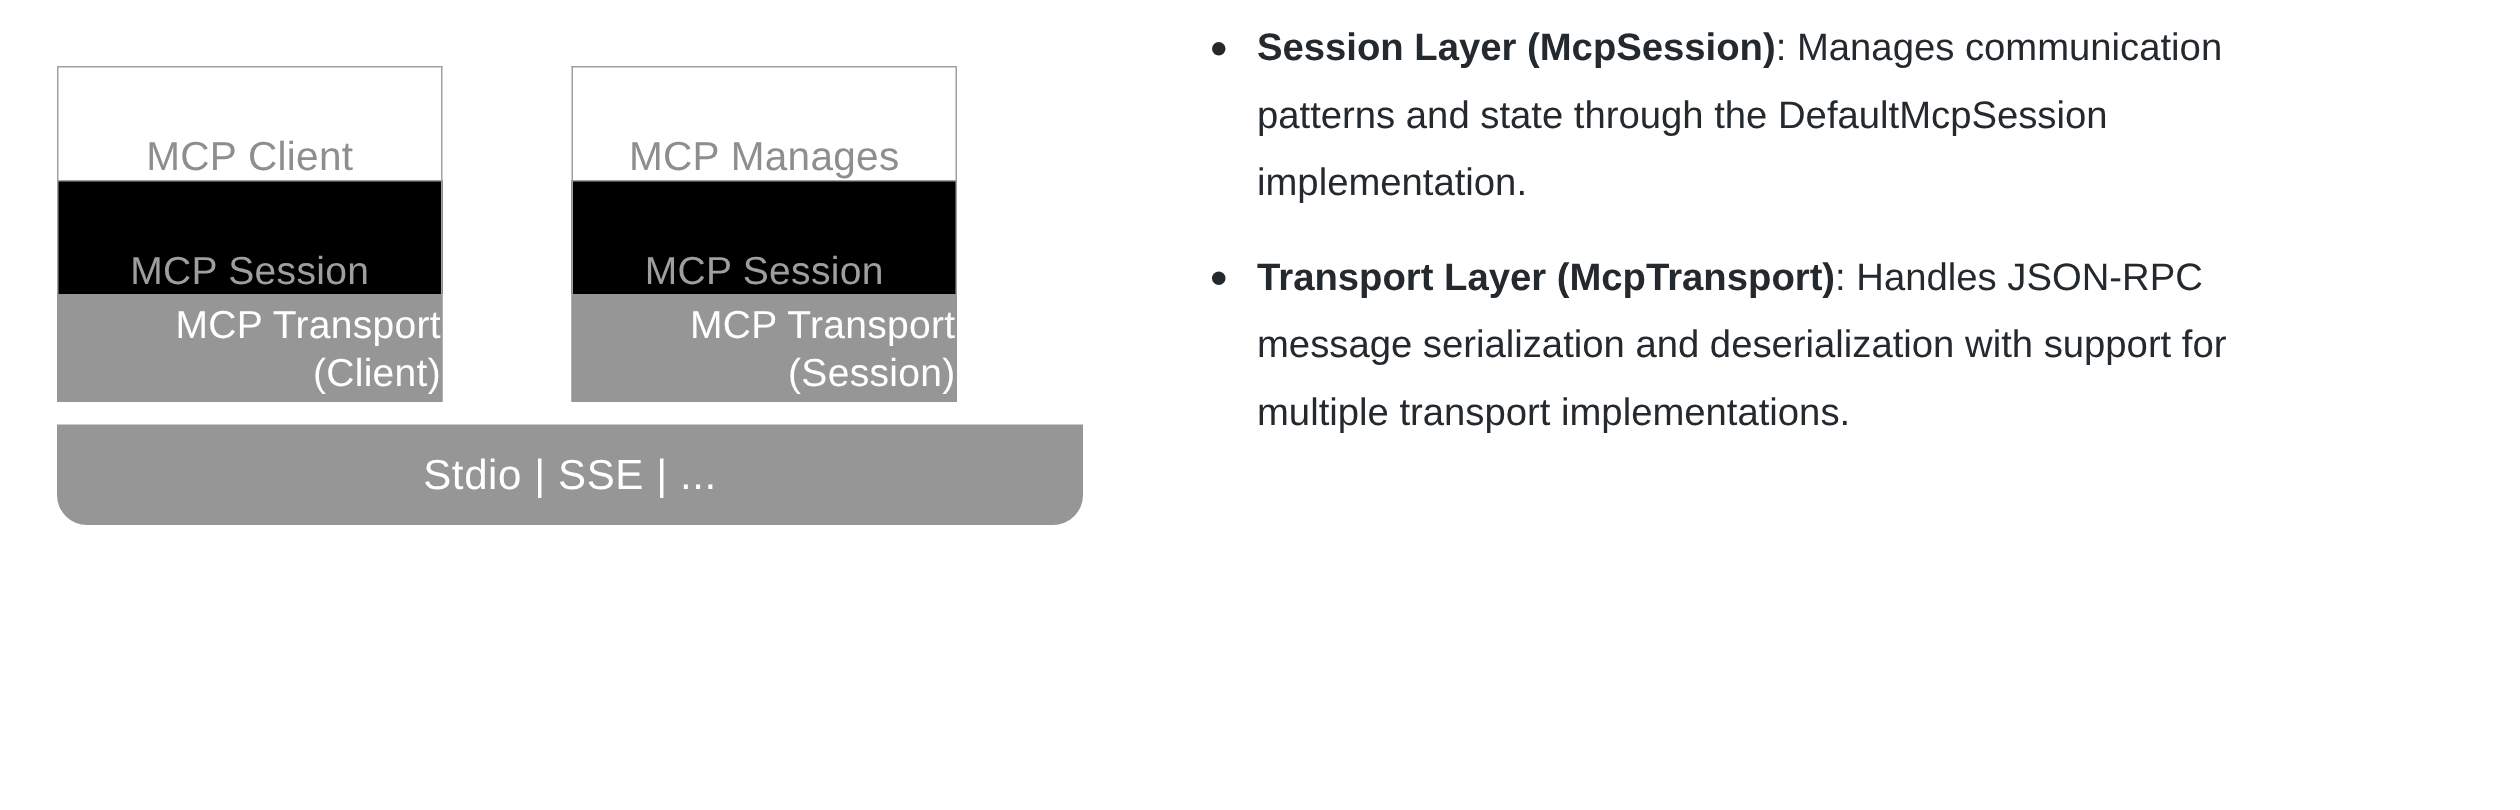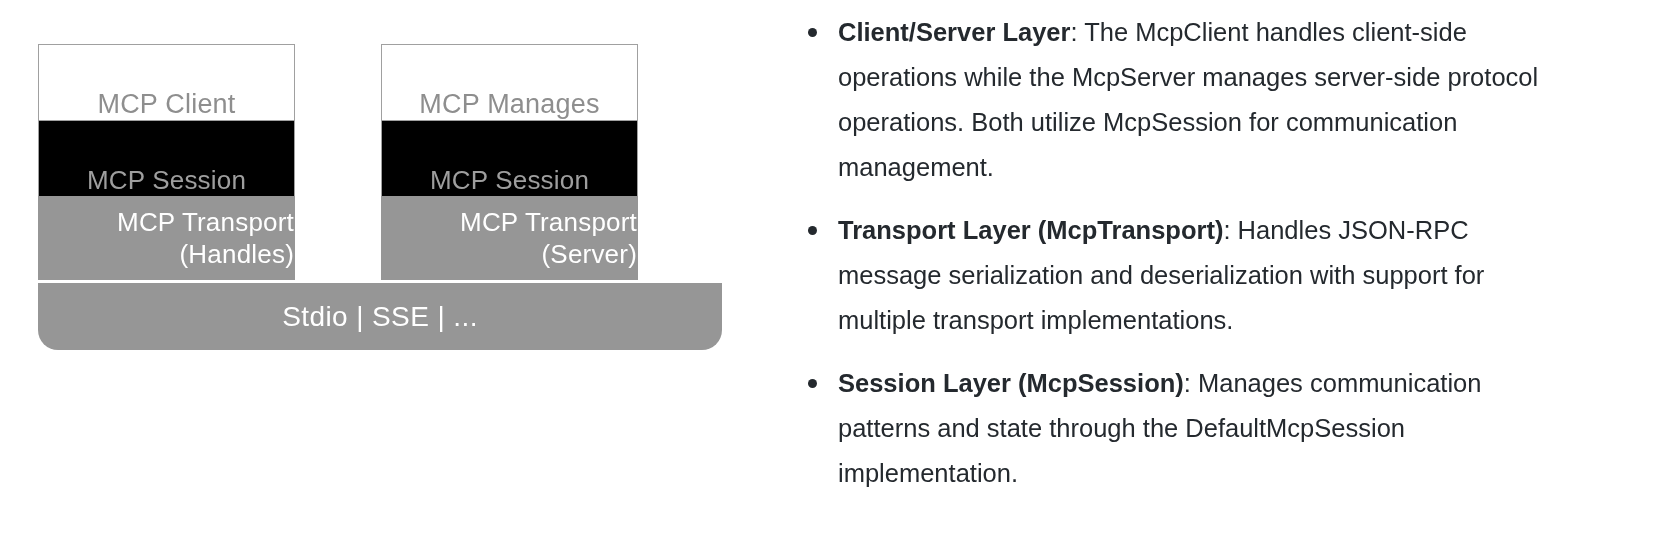--- a/index.html
+++ b/index.html
@@ -64,21 +64,21 @@
   .layer-mid {
     height: 76px;
     background: #000000;
     border: 1.5px solid #a0a0a0;
     border-bottom: none;
     color: #9e9e9e;
     font-size: 26px;
   }
 
   .layer-bottom {
-    height: 84px;
+    height: 72px;
     background: #969696;
     border: 1.5px solid #969696;
     color: #ffffff;
     font-size: 26px;
     line-height: 1.24;
     flex-direction: column;
   }
   .layer-bottom .l1,
   .layer-bottom .l2 { display: block; }
 
@@ -149,57 +149,53 @@
 
     <div class="stack stack-client">
       <div class="layer layer-top">
         <span>MCP Client</span>
       </div>
       <div class="layer layer-mid">
         <span>MCP Session</span>
       </div>
       <div class="layer layer-bottom">
         <span class="l1">MCP Transport</span>
-        <span class="l2">(Handles)</span>
+        <span class="l2">(Client)</span>
       </div>
     </div>
 
     <div class="stack stack-server">
       <div class="layer layer-top">
         <span>MCP Manages</span>
       </div>
       <div class="layer layer-mid">
         <span>MCP Session</span>
       </div>
       <div class="layer layer-bottom">
         <span class="l1">MCP Transport</span>
-        <span class="l2">(Server)</span>
+        <span class="l2">(Session)</span>
       </div>
     </div>
 
     <div class="transport-bar">
       <span>Stdio | SSE | ...</span>
     </div>
 
   </div>
 
   <div class="notes">
     <ul>
 
+
       <li class="note-item">
         <span class="dot"></span>
-        <span class="lead">Client/Server Layer</span><span>: The McpClient handles client-side operations while the McpServer manages server-side protocol operations. Both utilize McpSession for communication management.</span>
+        <span class="lead">Session Layer (McpSession)</span><span>: Manages communication patterns and state through the DefaultMcpSession implementation.</span>
       </li>
 
       <li class="note-item">
         <span class="dot"></span>
         <span class="lead">Transport Layer (McpTransport)</span><span>: Handles JSON-RPC message serialization and deserialization with support for multiple transport implementations.</span>
       </li>
 
-      <li class="note-item">
-        <span class="dot"></span>
-        <span class="lead">Session Layer (McpSession)</span><span>: Manages communication patterns and state through the DefaultMcpSession implementation.</span>
-      </li>
-
     </ul>
   </div>
 
 </div>
 
 </body></html>

